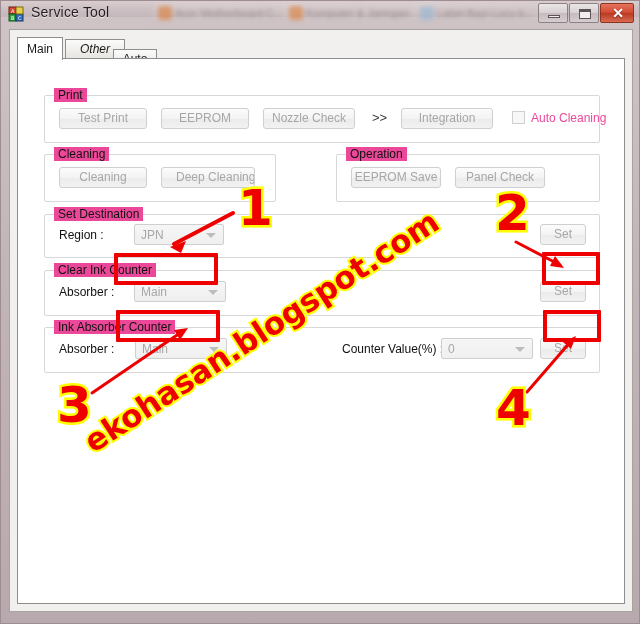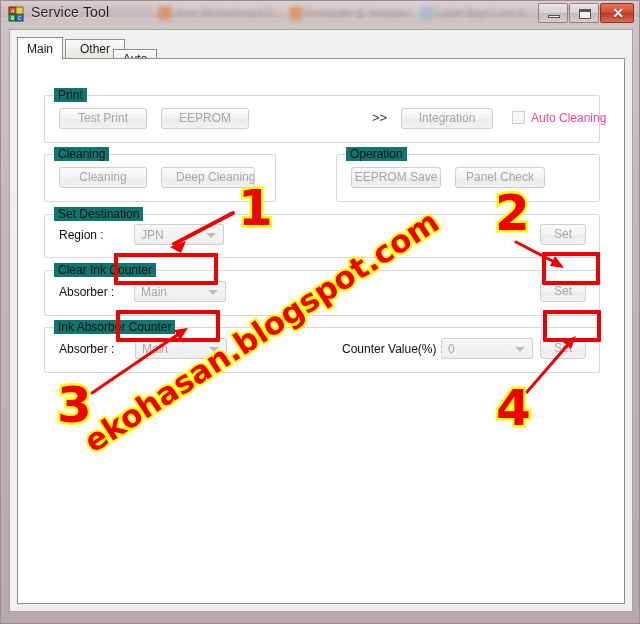--- a/index.html
+++ b/index.html
@@ -164,21 +164,21 @@
   }
   .tab.active {
     top: 0;
     height: 23px;
     line-height: 22px;
     background: #ffffff;
     border-color: #8e8e8e;
     z-index: 4;
   }
   #tab-main  { left: 0;   width: 46px; }
-  #tab-other { left: 48px; width: 60px; }
+  #tab-other { left: 48px; width: 60px; font-style: italic; }
   #tab-auto  { left: 96px; width: 44px; margin-top: 10px; }
 
   
   #tabpage {
     position: absolute;
     left: 7px; top: 28px;
     width: 608px;
     height: 546px;
     background: #ffffff;
     border: 1px solid #8e8e8e;
@@ -189,21 +189,21 @@
   .group {
     position: absolute;
     box-sizing: border-box;
     border: 1px solid #d8d8d8;
     border-radius: 2px;
   }
   .group-label {
     position: absolute;
     top: -8px;
     left: 9px;
-    background: #0f766e;
+    background: #ec4899;
     padding: 0 4px;
     font-size: 12px;
     color: #111111;
     white-space: nowrap;
   }
 
   #grp-print     { left: 26px; top: 36px;  width: 556px; height: 48px; }
   #grp-cleaning  { left: 26px; top: 95px;  width: 232px; height: 48px; }
   #grp-operation { left: 318px; top: 95px; width: 264px; height: 48px; }
   #grp-setdest   { left: 26px; top: 155px; width: 556px; height: 44px; padding-left: 32px; }
@@ -366,20 +366,21 @@
       <div class="tab" id="tab-other">Other</div>
       <div class="tab" id="tab-auto">Auto</div>
     </div>
 
     <div id="tabpage">
 
       <div class="group" id="grp-print">
         <div class="group-label">Print</div>
         <div class="btn" style="left:116px; top:12px; width:88px;">EEPROM</div>
         <div class="btn" style="left:14px;  top:12px; width:88px;">Test Print</div>
+        <div class="btn" style="left:218px; top:12px; width:92px;">Nozzle Check</div>
         <div class="chev" style="left:327px; top:14px;">&gt;&gt;</div>
         <div class="btn" style="left:356px; top:12px; width:92px;">Integration</div>
         <div class="chk" style="left:467px; top:15px;"></div>
         <div class="chk-label" style="left:486px; top:15px;">Auto Cleaning</div>
       </div>
 
       <div class="group" id="grp-cleaning">
         <div class="group-label">Cleaning</div>
         <div class="btn" style="left:14px;  top:12px; width:88px;">Cleaning</div>
         <div class="btn" style="left:116px; top:12px; width:94px;padding-left:14px;">Deep Cleaning</div>

